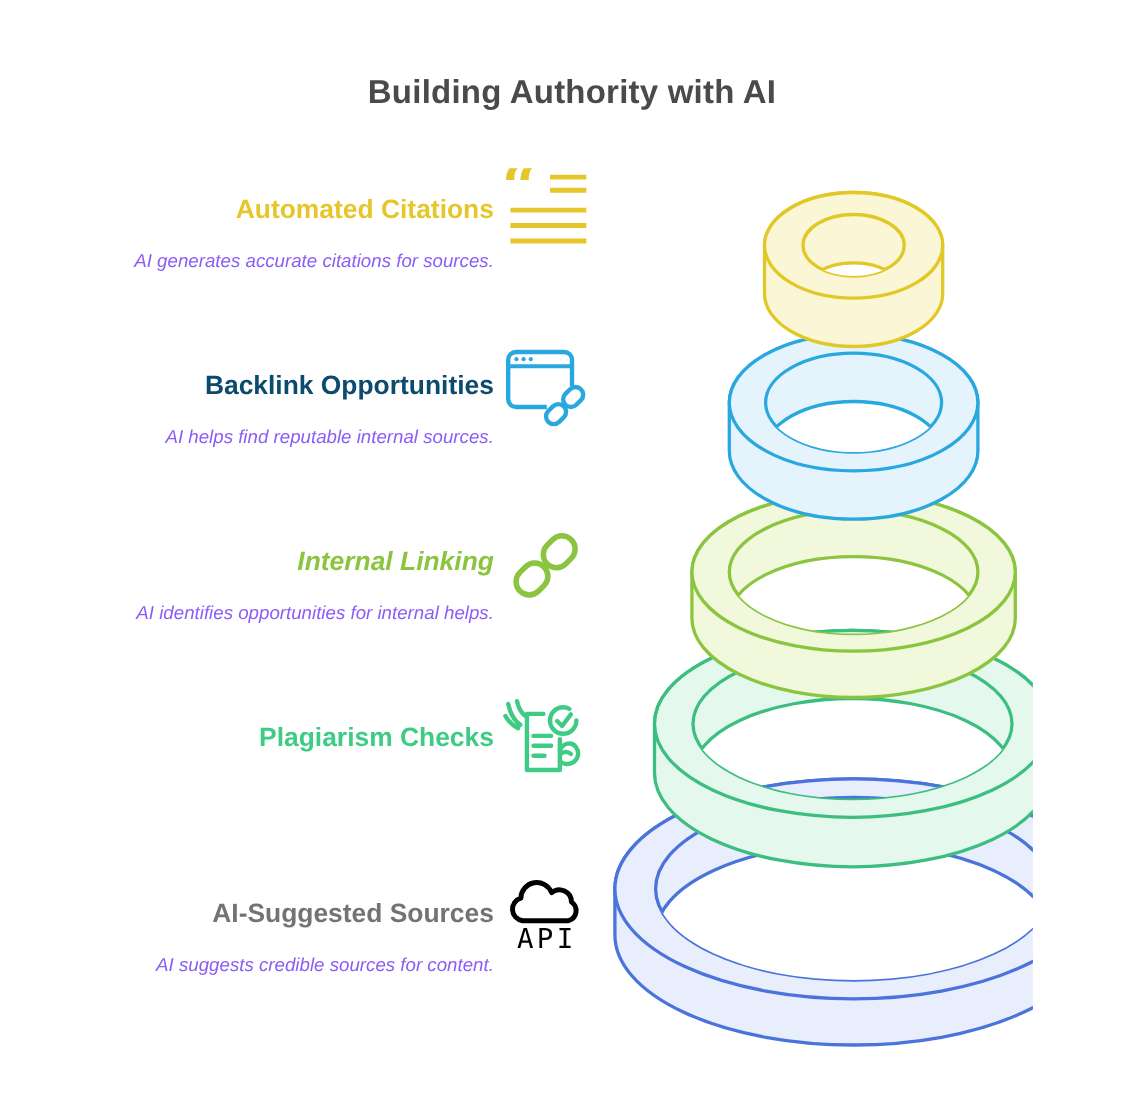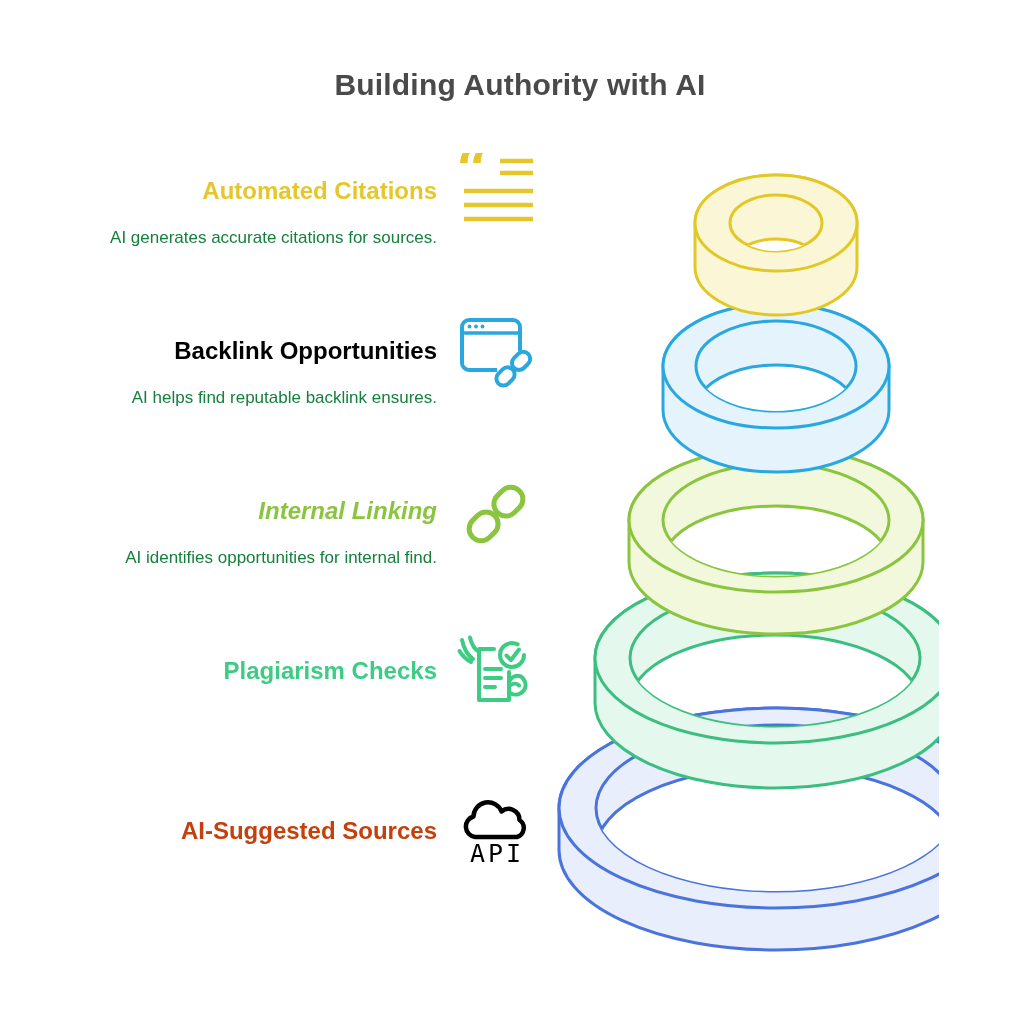--- a/index.html
+++ b/index.html
@@ -4,27 +4,27 @@
 <style>
   html,body{margin:0;padding:0;background:#ffffff;}
   .canvas{
     position:relative;width:939px;height:1011px;overflow:hidden;background:#ffffff;
     font-family:"Liberation Sans", sans-serif;
   }
   .title{
     position:absolute;top:68px;left:20px;width:1000px;
     text-align:center;font-size:30px;font-weight:bold;letter-spacing:.2px;
   }
-  .item{position:absolute;left:0;width:437px;}
+  .item{position:absolute;left:12px;width:437px;}
   .item-label{
     display:block;text-align:right;font-size:24px;font-weight:600;line-height:28px;
   }
   .item-desc{
-    display:block;text-align:right;font-size:17px;line-height:25px;color:#15803d;
-    margin-top:20px;margin-left:auto;max-width:420px;
+    display:block;text-align:right;font-size:17px;line-height:25px;color:#8b5cf6;
+    margin-top:20px;margin-left:auto;max-width:420px;font-style:italic;
   }
   .item-desc.narrow{max-width:330px;}
   .icon{position:absolute;left:456px;width:80px;height:80px;}
   .icon svg{display:block;width:80px;height:80px;}
   #rings{position:absolute;left:0;top:0;pointer-events:none;}
 </style>
 </head>
 <body>
 
 <div class="canvas">
@@ -124,41 +124,41 @@
     <span class="item-desc">AI generates accurate citations for sources.</span>
   </div>
   <div class="icon" style="top: 153px; color: rgb(229, 199, 43);">
     <svg viewBox="0 0 80 80">
       <text x="0" y="37" font-size="58" font-family="DejaVu Serif, serif" font-weight="bold" fill="currentColor">“</text>
       <path d="M44 8 H77 M44 20 H77 M8 38 H77 M8 52 H77 M8 66 H77" stroke="currentColor" stroke-width="4.5" fill="none"></path>
     </svg>
   </div>
 
   <div class="item" style="top:337px">
-    <span class="item-label" style="color: #000000;">Backlink Opportunities</span>
-    <span class="item-desc">AI helps find reputable backlink ensures.</span>
+    <span class="item-label" style="color: #0c4a6e;">Backlink Opportunities</span>
+    <span class="item-desc">AI helps find reputable internal sources.</span>
   </div>
   <div class="icon" style="top: 314px; color: rgb(41, 168, 224);">
     <svg viewBox="0 0 80 80">
       <rect x="6" y="6" width="58" height="50" rx="7" fill="none" stroke="currentColor" stroke-width="4"></rect>
       <path d="M6 19 H64" stroke="currentColor" stroke-width="3.5"></path>
       <circle cx="13.5" cy="12.5" r="1.9" fill="currentColor"></circle>
       <circle cx="20" cy="12.5" r="1.9" fill="currentColor"></circle>
       <circle cx="26.5" cy="12.5" r="1.9" fill="currentColor"></circle>
       <circle cx="59" cy="55" r="18" fill="#ffffff"></circle>
       <g transform="rotate(-45 58 54)" fill="none" stroke="currentColor" stroke-width="4">
         <rect x="36" y="47" width="20" height="14" rx="7"></rect>
         <rect x="58" y="47" width="20" height="14" rx="7"></rect>
       </g>
     </svg>
   </div>
 
   <div class="item" style="top:497px">
     <span class="item-label" style="color: rgb(139, 197, 63); font-style: italic;">Internal Linking</span>
-    <span class="item-desc">AI identifies opportunities for internal find.</span>
+    <span class="item-desc">AI identifies opportunities for internal helps.</span>
   </div>
   <div class="icon" style="top: 474px; color: rgb(139, 197, 63);">
     <svg viewBox="0 0 80 80">
       <g transform="rotate(-45 40 40)" fill="none" stroke="currentColor" stroke-width="5">
         <rect x="7" y="28" width="31" height="24" rx="12"></rect>
         <rect x="42" y="28" width="31" height="24" rx="12"></rect>
       </g>
     </svg>
   </div>
 
@@ -171,21 +171,22 @@
       <path d="M29 35 H45 M29 44 H45 M29 53 H39"></path>
       <circle cx="56" cy="21" r="12" stroke-dasharray="62 14"></circle>
       <path d="M50.5 21.5 L55 26 L63 15.5"></path>
       <path d="M6 6 C8 15 11 21 17 25 M14 3.5 C15.5 10 18 15 23 18 M3.5 17 C6.5 22 10 25.5 15 28"></path>
       <path d="M53 48 C56 41 64 40 67.5 45 C71 50 70 56 65 59 C61 61.5 56 61 53 58"></path>
       <path d="M53 52 C56.5 49 60.5 49 63 51.5"></path>
     </svg>
   </div>
 
   <div class="item" style="top:817px">
-    <span class="item-label" style="color: #c2410c;">AI-Suggested Sources</span>
+    <span class="item-label" style="color: #737373;">AI-Suggested Sources</span>
+    <span class="item-desc">AI suggests credible sources for content.</span>
   </div>
   <div class="icon" style="top: 795px; color: #000000;">
     <svg viewBox="0 0 80 80">
       <path d="M19 42 A10.5 10.5 0 0 1 17.5 21.5 A14.5 14.5 0 0 1 45.5 16.5 A11 11 0 0 1 63.5 25 A9.5 9.5 0 0 1 61 42 Z" fill="none" stroke="currentColor" stroke-width="4.5" stroke-linejoin="round"></path>
       <text x="41" y="67" text-anchor="middle" font-family="DejaVu Sans Mono, monospace" font-size="25" letter-spacing="3" fill="currentColor">API</text>
     </svg>
   </div>
 
 </div>
 

